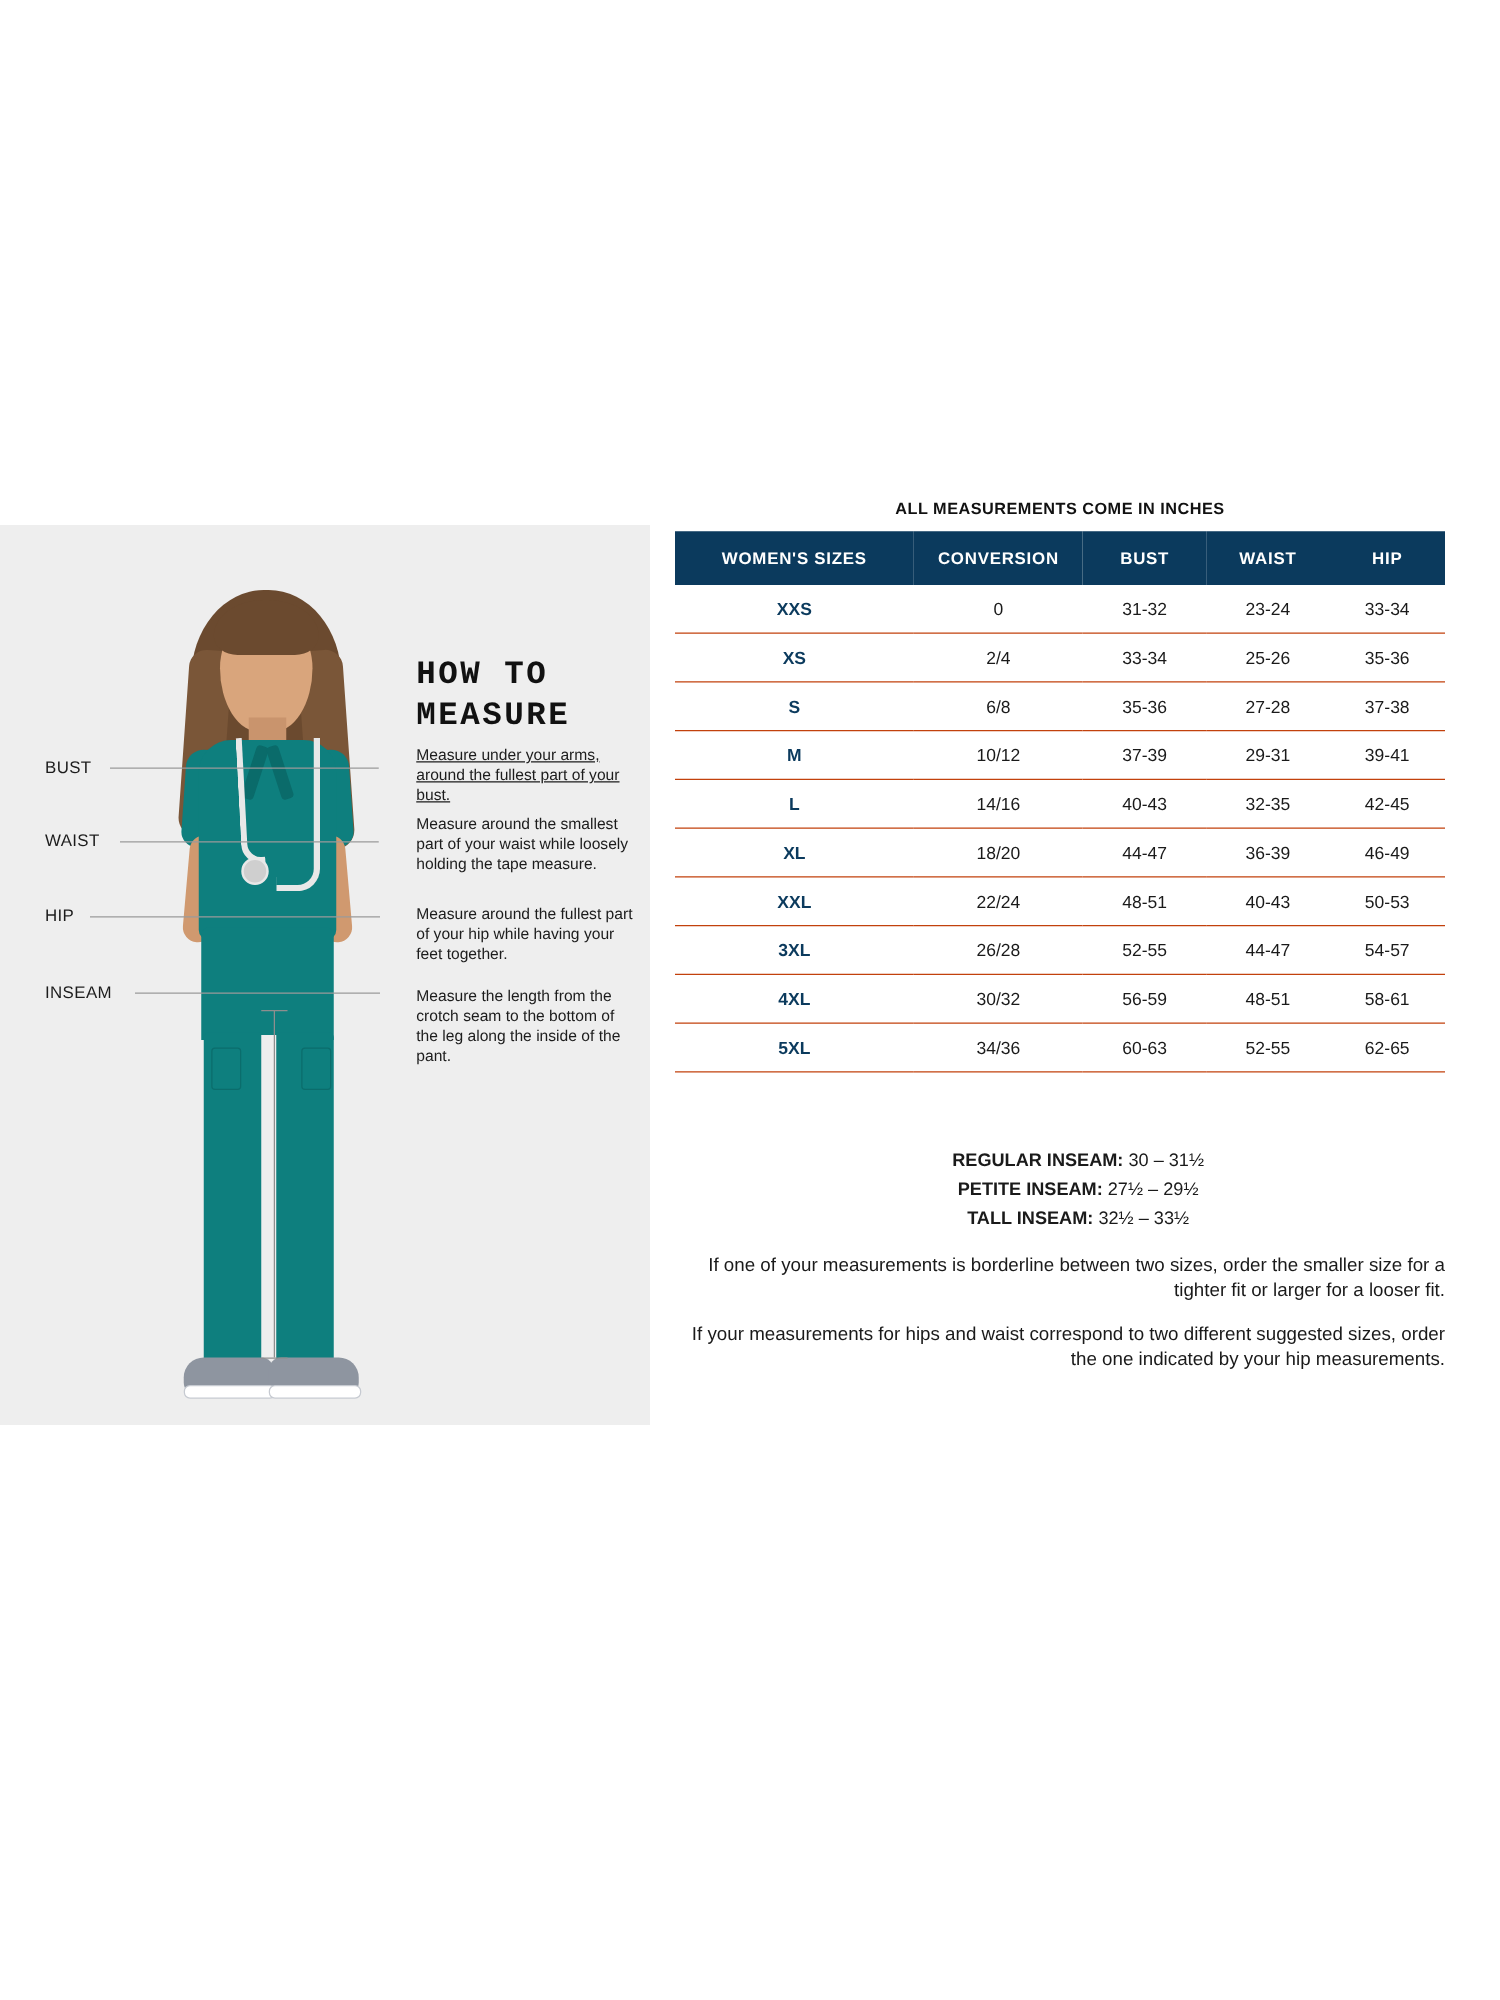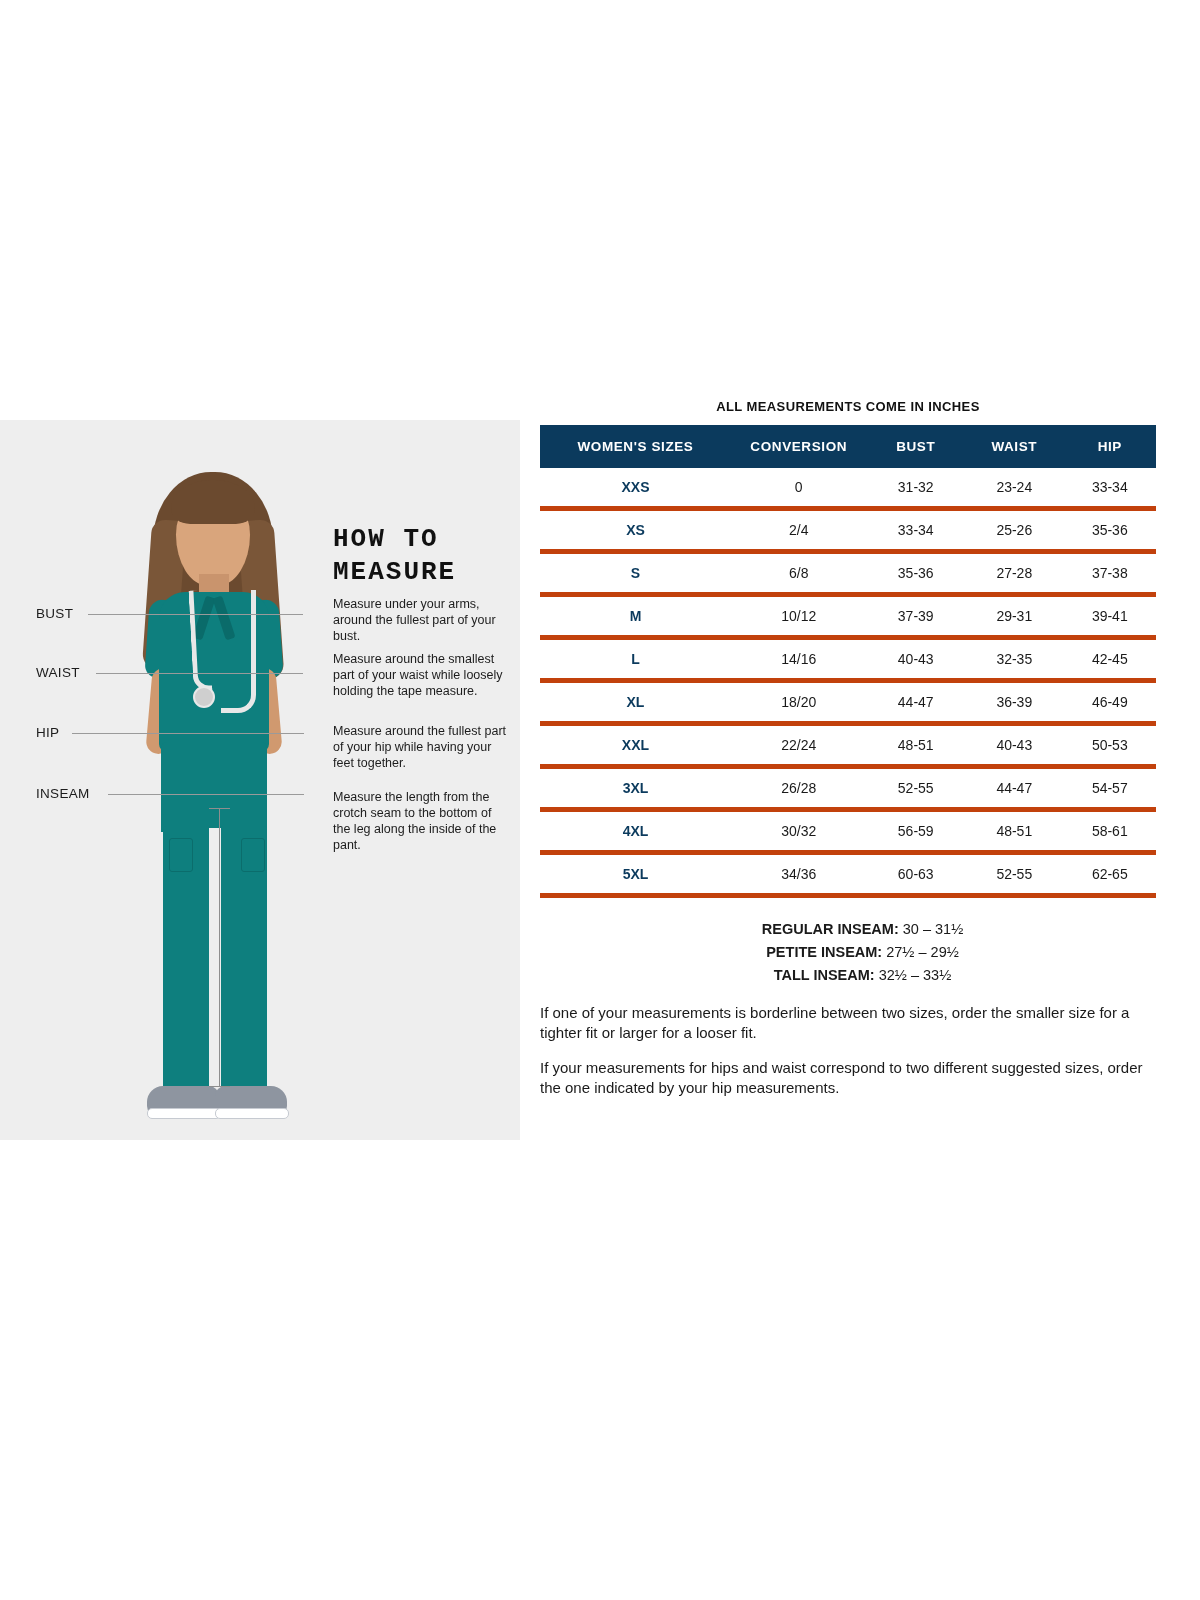--- a/index.html
+++ b/index.html
@@ -40,21 +40,21 @@
   }
 
   .instruction {
     position: absolute;
     left: 333px;
     width: 175px;
     font-size: 12.5px;
     line-height: 1.28;
     color: #1c1c1c;
   }
-  #instr-bust  { top: 176px; }
+  #instr-bust  { top: 176px; text-decoration: underline; }
   #instr-waist { top: 231px; }
   #instr-hip   { top: 303px; }
   #instr-inseam{ top: 369px; }
 
   .axis-label {
     position: absolute;
     font-size: 13.5px;
     color: #1c1c1c;
     letter-spacing: 0.3px;
   }
@@ -266,21 +266,21 @@
     font-size: 13.5px;
     font-weight: bold;
     letter-spacing: 0.6px;
     padding: 14px 0;
     text-align: center;
   }
   #size-table tbody td {
     font-size: 14px;
     text-align: center;
     padding: 11px 0;
-    border-bottom: 5px solid #c2410c;
+    border-bottom: 1px solid #c2410c;
     color: #1a1a1a;
   }
   #size-table tbody tr:first-child td { border-top: none; }
   #size-table tbody td.size-cell {
     font-weight: bold;
     color: #0b3a5d;
   }
   #size-table col.c-size  { width: 31%; }
   #size-table col.c-conv  { width: 22%; }
   #size-table col.c-bust  { width: 16%; }
@@ -299,21 +299,21 @@
     font-size: 14.5px;
     line-height: 1.6;
     color: #1a1a1a;
   }
   .inseam-line b { font-weight: bold; margin-left: 29px; }
 
   .footnote {
     position: absolute;
     left: 540px;
     width: 616px;
-    text-align: left;
+    text-align: right;
     font-size: 15px;
     line-height: 1.35;
     color: #1a1a1a;
   }
   #footnote-1 { top: 1003px; }
   #footnote-2 { top: 1058px; }
 </style>
 </head>
 <body>
 

